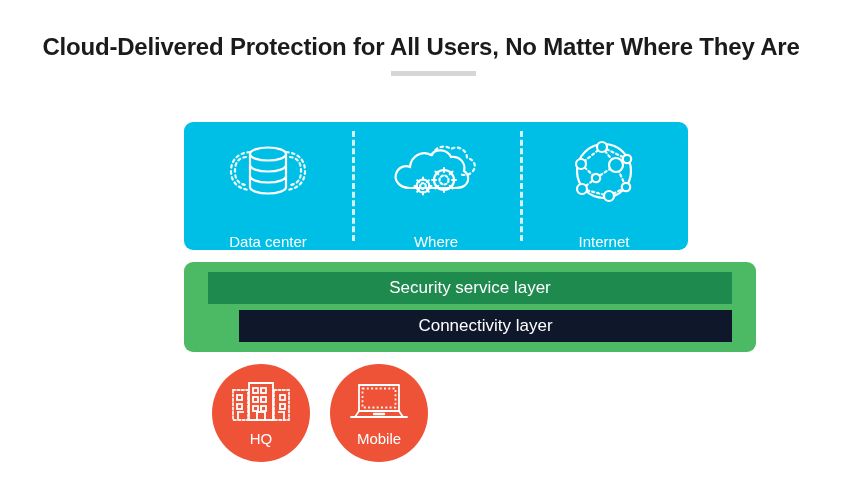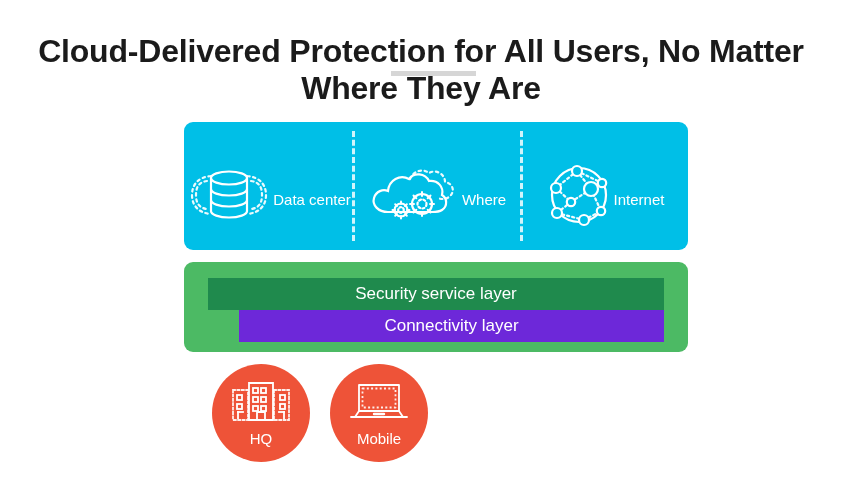--- a/index.html
+++ b/index.html
@@ -9,21 +9,21 @@
     font-family: "Liberation Sans", sans-serif;
     overflow: hidden;
   }
   .page { position: relative; width: 868px; height: 488px; background:#fff; }
 
   
   .title {
     position: absolute;
     top: 33px; left: 0; width: 842px;
     text-align: center;
-    font-size: 32px;
+    font-size: 24px;
     font-weight: bold;
     color: #1b1b1b;
     letter-spacing: -0.2px;
   }
   .title-rule {
     position: absolute;
     top: 71px; left: 391px;
     width: 85px; height: 5px;
     background: #d6d6d6;
   }
@@ -35,23 +35,23 @@
     width: 504px; height: 128px;
     background: #00bfe7;
     border-radius: 9px;
     display: flex;
     align-items: stretch;
   }
   .dest-cell {
     flex: 1 1 0;
     position: relative;
     display: flex;
-    flex-direction: row;
-    align-items: center;
-    justify-content: center;
+    flex-direction: column;
+    align-items: center;
+    justify-content: space-between;
     padding-top: 18px;
   }
   .dest-cell + .dest-cell::before {
     content: "";
     position: absolute;
     left: 0; top: 9px; bottom: 9px;
     width: 0;
     border-left: 3px dashed rgba(255,255,255,0.82);
   }
   .dest-icon {
@@ -64,38 +64,38 @@
     margin-top: 8px;
     font-size: 15px;
     color: #ffffff;
     white-space: nowrap;
   }
 
   
   .layers {
     position: absolute;
     left: 184px; top: 262px;
-    width: 504px; height: 90px;
+    width: 572px; height: 90px;
     background: #4cba64;
     border-radius: 9px;
     padding: 10px 24px;
     display: flex;
     flex-direction: column;
-    justify-content: flex-end;
+    justify-content: space-between;
   }
   .layer-bar {
     height: 32px;
     display: flex;
     align-items: center;
     justify-content: center;
     font-size: 17px;
     color: #ffffff;
   }
   .layer-security { background: #1f8a4d; }
-  .layer-connectivity { background: #6d28d9; margin-left: 31px; }
+  .layer-connectivity { background: #0f172a; margin-left: 31px; }
 
   
   .endpoints {
     position: absolute;
     left: 184px; top: 364px;
     width: 504px; height: 100px;
   }
   .endpoint {
     position: absolute;
     top: 0;

